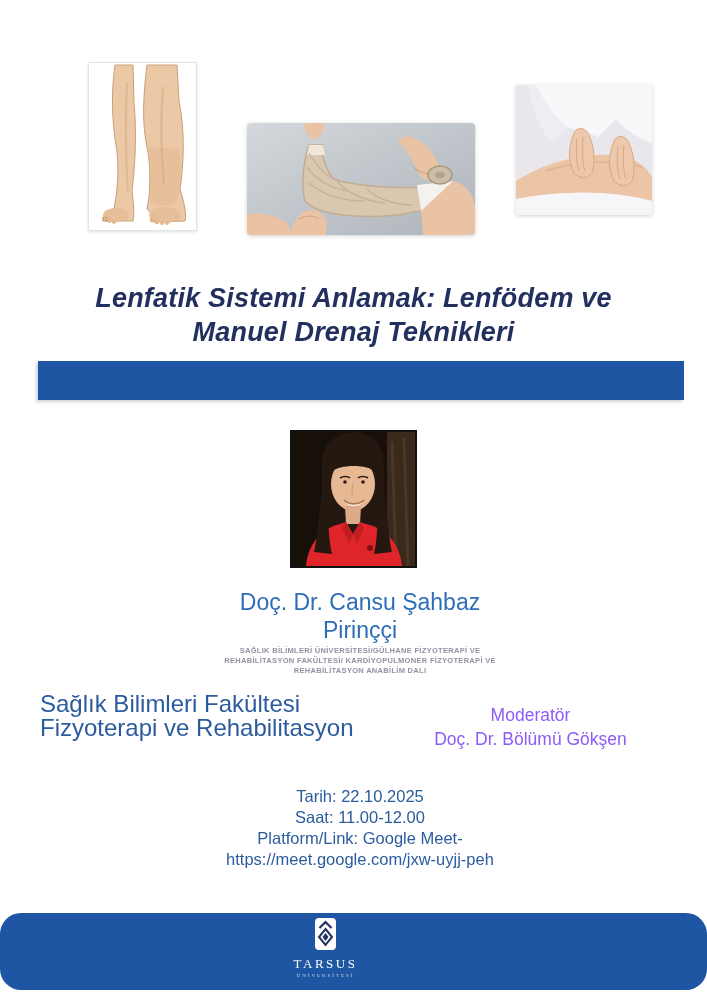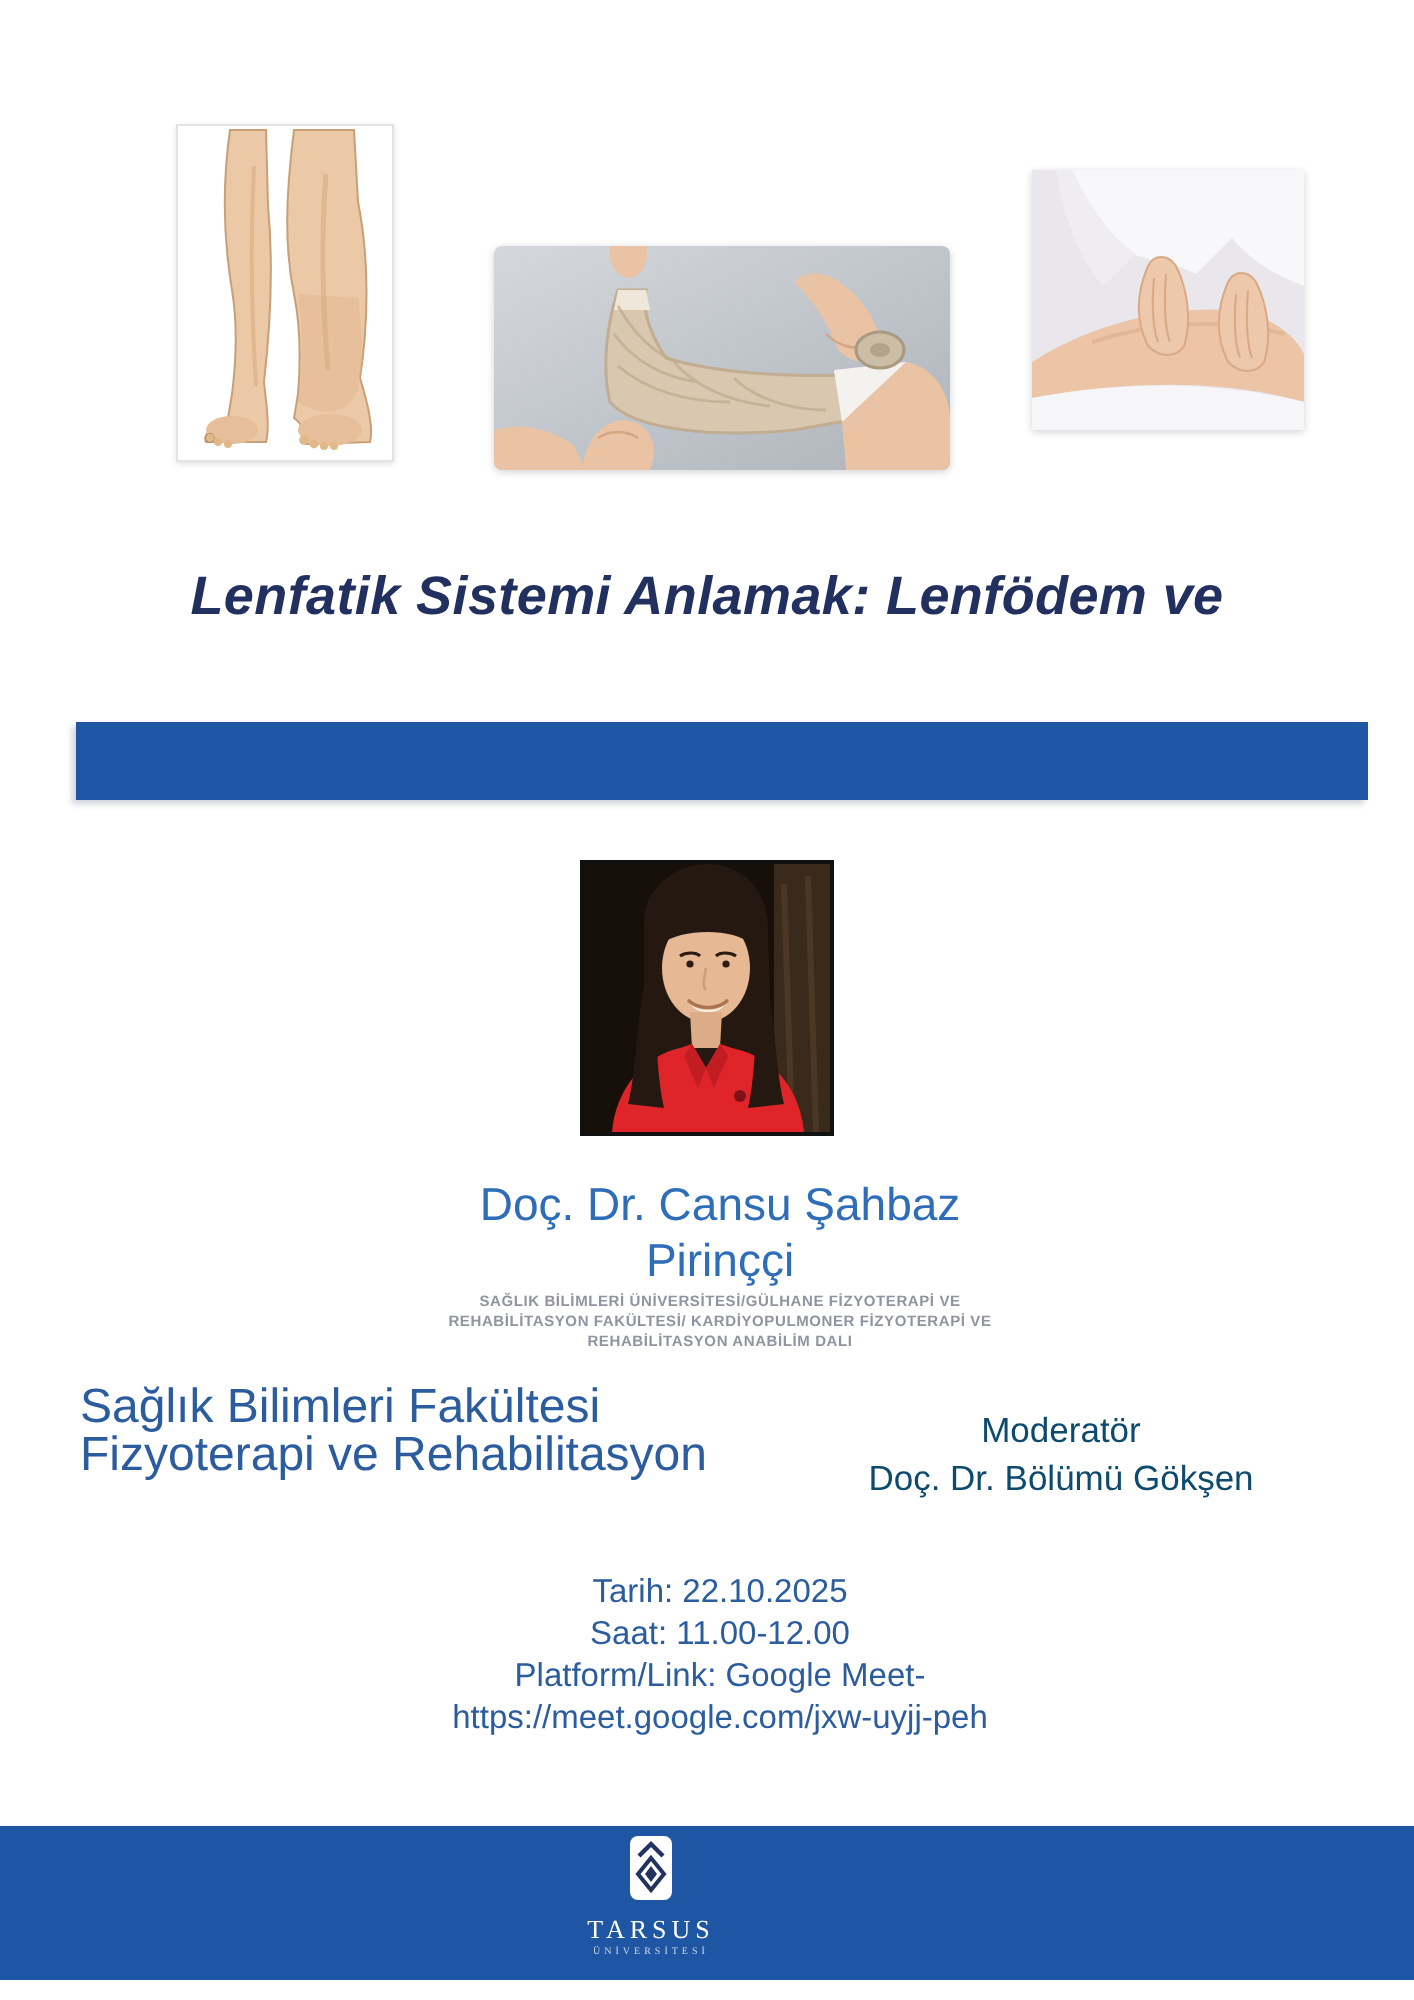--- a/index.html
+++ b/index.html
@@ -51,33 +51,34 @@
     font-weight:bold;
   }
   
   .organizer{
     position:absolute;left:40px;top:692px;width:320px;
     color:#2b5c9e;
     font-size:24px;line-height:24px;font-weight:500;
   }
   .moderator{
     position:absolute;left:398px;top:703px;width:265px;
-    text-align:center;color:#0c4a6e;
+    text-align:center;color:#8b5cf6;
     font-size:17.5px;line-height:24px;font-weight:500;
   }
   
   .event-info{
     position:absolute;left:0;top:786px;width:720px;
     text-align:center;color:#2b5c9e;
     font-size:16.5px;line-height:21px;font-weight:500;
   }
   
   .footer-bar{
     position:absolute;left:0;top:913px;width:707px;height:77px;
     background:#1e56a3;
+    border-radius:21px;
   }
   .uni-logo{position:absolute;left:258px;top:5px;width:135px;text-align:center;}
   .uni-emblem{display:inline-block;width:21px;height:32px;background:#ffffff;border-radius:4px;}
   .uni-emblem svg{display:block;width:100%;height:100%;}
   .uni-name{
     margin-top:2px;color:#ffffff;
     font-family:"Liberation Serif", serif;
     font-size:13px;letter-spacing:2.5px;font-weight:400;
   }
   .uni-sub{
@@ -162,20 +163,21 @@
       <path d="M58,48 C52,62 52,76 58,88 C64,94 72,94 76,88 C80,76 78,60 72,48 C68,42 61,42 58,48 Z" fill="#eec8aa" stroke="#d8a984" stroke-width="1"></path>
       <path d="M98,56 C92,70 92,84 98,96 C104,102 112,102 116,96 C120,84 118,68 112,56 C108,50 101,50 98,56 Z" fill="#eec8aa" stroke="#d8a984" stroke-width="1"></path>
       <path d="M61,54 C60,66 60,78 63,86 M67,52 C66,66 66,78 69,86 M102,62 C101,74 101,86 104,94 M108,60 C107,74 107,86 110,94" stroke="#d8a984" stroke-width="1" fill="none"></path>
 
       <path d="M0,114 C46,105 96,106 136,116 L136,130 L0,130 Z" fill="#f6f5f7"></path>
     </svg>
   </div>
 
   <div class="title">
     <div>Lenfatik Sistemi Anlamak: Lenfödem ve</div>
+    <div>Manuel Drenaj Teknikleri</div>
   </div>
 
   <div class="divider-bar"></div>
 
   <div class="speaker-photo">
     <svg viewBox="0 0 123 134">
       <rect width="123" height="134" fill="#171008"></rect>
       <path d="M95,0 L123,0 L123,134 L95,134 Z" fill="#3a2a1c"></path>
       <path d="M100,10 L104,134 M112,6 L116,134" stroke="#55402b" stroke-width="3" opacity=".6"></path>
 

